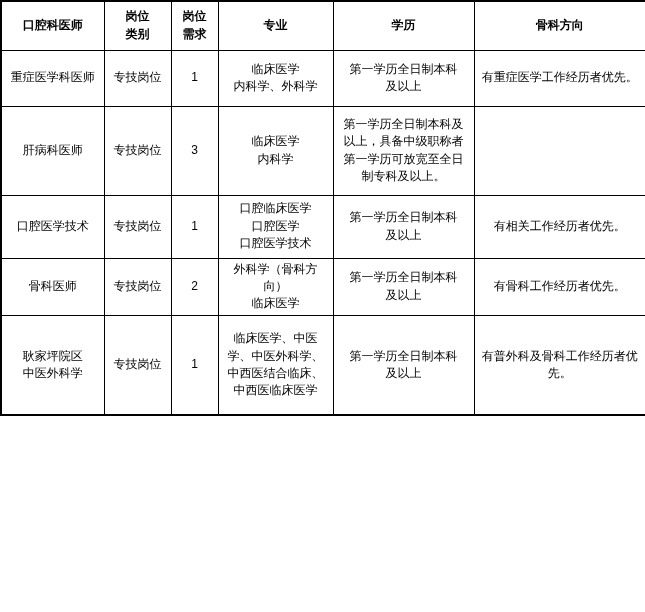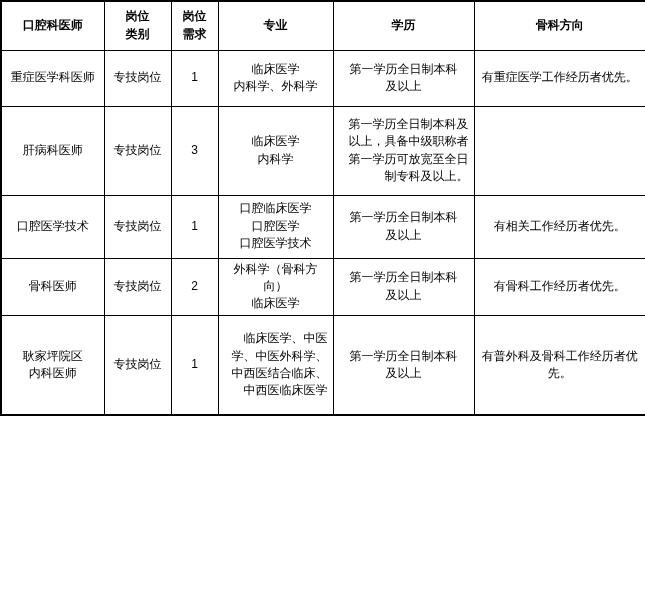--- a/index.html
+++ b/index.html
@@ -32,21 +32,21 @@
     font-weight: bold;
   }
   
   .job-table td:nth-child(6) {
     text-align: center;
     padding-left: 6px;
     padding-right: 6px;
   }
   
   .job-table td.left {
-    text-align: right;
+    text-align: center;
     padding-left: 5px;
     padding-right: 5px;
   }
 </style>
 </head>
 <body>
 
 <table class="job-table">
   <colgroup>
     <col style="width:103px">
@@ -104,21 +104,21 @@
       <td>专技岗位</td>
       <td>2</td>
       <td>外科学（骨科方向）
 临床医学</td>
       <td>第一学历全日制本科
 及以上</td>
       <td>有骨科工作经历者优先。</td>
     </tr>
     <tr style="height:100px">
       <td>耿家坪院区
-内科医师</td>
+中医外科学</td>
       <td>专技岗位</td>
       <td>1</td>
       <td class="left">临床医学、中医学、中医外科学、中西医结合临床、中西医临床医学</td>
       <td>第一学历全日制本科
 及以上</td>
       <td>有普外科及骨科工作经历者优先。</td>
     </tr>
   </tbody>
 </table>
 

